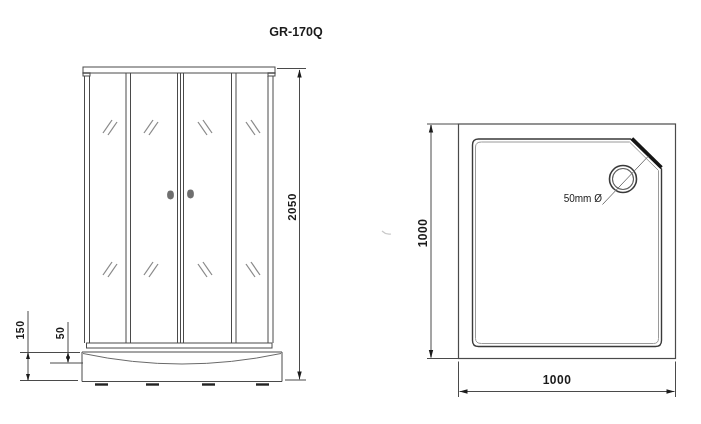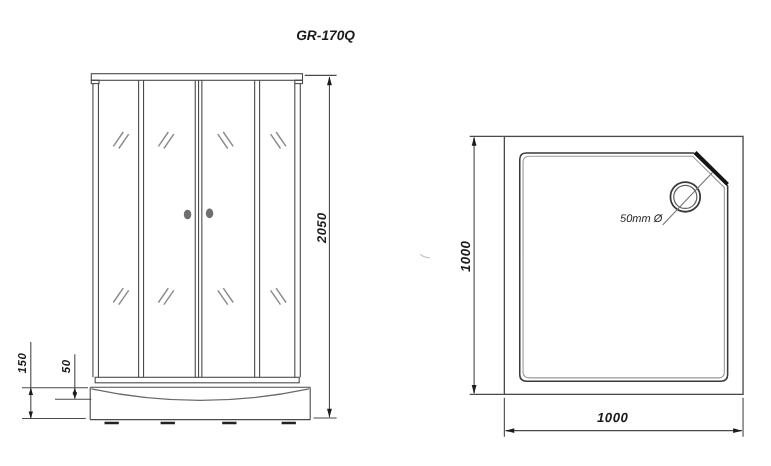--- a/index.html
+++ b/index.html
@@ -2,21 +2,20 @@
 <html><head>
 <meta charset="utf-8">
 <style>
   html,body{margin:0;padding:0;background:#ffffff;}
   .canvas{
     position:relative;
     width:701px;height:424px;
     background:#ffffff;
     font-family:"Liberation Sans","DejaVu Sans",sans-serif;
     overflow:hidden;
-    font-style:italic;
   }
   svg text{fill:#1a1a1a;}
   .dim-text{font-weight:bold;letter-spacing:0.5px;}
 </style>
 </head>
 <body>
 
 <div class="canvas">
 <svg width="701" height="424" viewBox="0 0 701 424" xmlns="http://www.w3.org/2000/svg">
 

